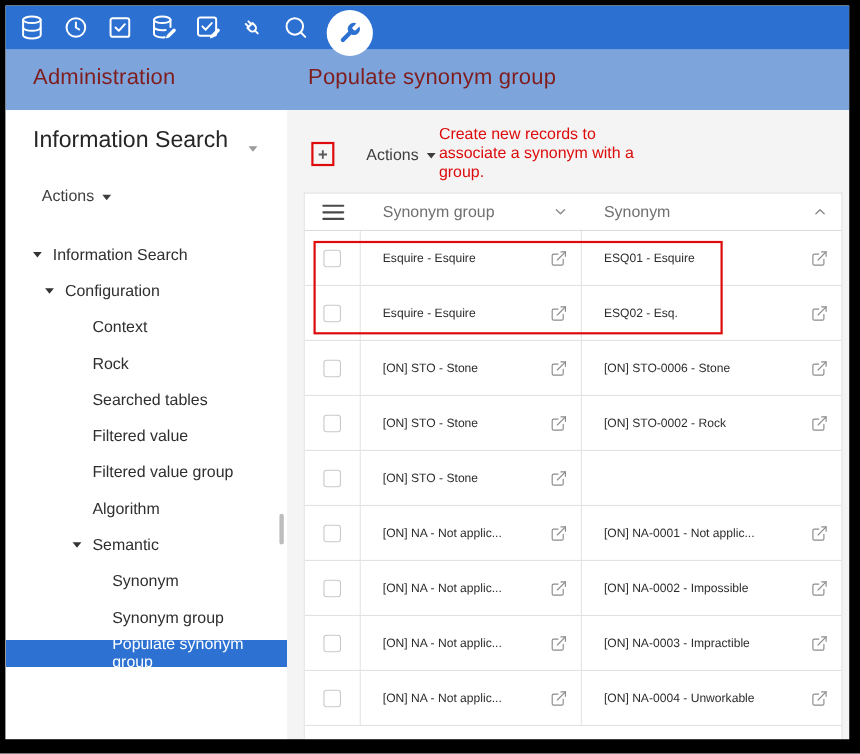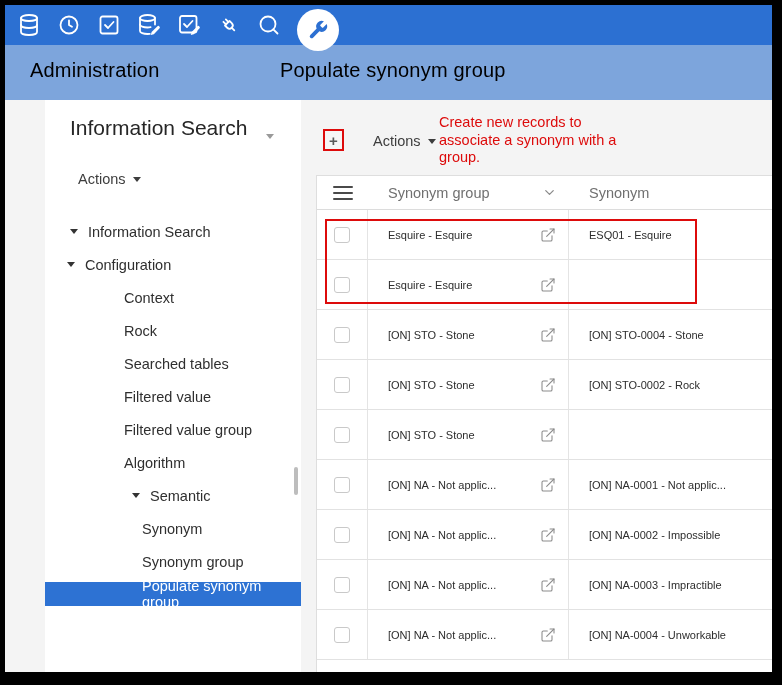--- a/index.html
+++ b/index.html
@@ -20,42 +20,42 @@
   
   .topbar{position:relative;height:40px;background:var(--topbar-blue);display:flex;align-items:center;padding-left:12px;overflow:visible;z-index:3;}
   .tb-btn{width:24px;height:24px;color:#fff;margin-right:16px;display:flex;align-items:center;justify-content:center;flex:0 0 auto;}
   .tb-btn .icon{width:24px;height:24px;display:block;}
   .tb-btn.active{width:42px;height:42px;background:#fff;border-radius:50%;color:var(--topbar-blue);margin-top:10px;margin-right:12px;}
   .tb-btn.active .icon{width:22px;height:22px;}
   .svg-icon{width:100%;height:100%;display:block;fill:none;stroke:currentColor;stroke-width:1.8;stroke-linecap:round;stroke-linejoin:round;}
 
   
   .band{position:relative;height:55px;background:var(--band-blue);z-index:2;}
-  .band-title{position:absolute;top:14px;font-size:20px;font-weight:400;color:#000000;letter-spacing:.2px;}
+  .band-title{position:absolute;top:14px;font-size:20px;font-weight:400;color:#7f1d1d;letter-spacing:.2px;}
   .band-title.left{left:25px;}
   .band-title.right{left:275px;}
 
   
   .main{display:flex;height:572px;}
-  .sidebar{position:relative;width:256px;background:#fff;overflow:hidden;flex:0 0 auto;margin-left:40px;}
+  .sidebar{position:relative;width:256px;background:#fff;overflow:hidden;flex:0 0 auto;}
   .content{position:relative;flex:1;background:#f4f4f4;margin-left:15px;overflow:hidden;}
 
   
   .sb-title{position:absolute;left:25px;top:14px;font-size:21px;line-height:28px;color:#262626;font-weight:500;}
   .sb-title-caret{position:absolute;left:221px;top:25px;color:#9a9a9a;}
   .caret-down{display:inline-block;width:0;height:0;border-left:4.5px solid transparent;border-right:4.5px solid transparent;border-top:5.5px solid currentColor;}
   .sb-actions{position:absolute;left:33px;top:71px;font-size:14.5px;color:#3d3d3d;display:flex;align-items:center;gap:7px;cursor:default;}
   .sb-actions .caret-down{color:#3d3d3d;}
   .tree{position:absolute;left:0;right:0;top:115px;}
   .tree-item{height:33px;display:flex;align-items:center;font-size:14.5px;color:#2f2f2f;cursor:default;}
   .tree-arrow{width:18px;color:#333;display:flex;align-items:center;}
   .tree-arrow .caret-down{border-left-width:4px;border-right-width:4px;border-top-width:5px;}
   .tree-item.lvl0{padding-left:25px;}
-  .tree-item.lvl1{padding-left:22px;}
-  .tree-item.lvl2{padding-left:87px;}
+  .tree-item.lvl1{padding-left:36px;}
+  .tree-item.lvl2{padding-left:61px;}
   .tree-item.lvl3{padding-left:79px;}
   .tree-item.leaf.lvl2{padding-left:79px;}
   .tree-item.leaf.lvl3{padding-left:97px;}
   .tree-item.selected{background:var(--selected-blue);background-clip:padding-box;border-top:4px solid transparent;border-bottom:5px solid transparent;color:#fff;}
   .sb-scroll{position:absolute;right:3px;top:367px;width:4px;height:28px;background:#bdbdbd;border-radius:2px;}
 
   
   .new-btn{position:absolute;left:7px;top:29px;width:21px;height:22px;border:2px solid var(--annotation-red);background:#f6f6f6;color:#5a5a5a;font-size:15px;font-weight:700;display:flex;align-items:center;justify-content:center;line-height:1;}
   .content-actions{position:absolute;left:57px;top:33px;font-size:14.5px;color:#3d3d3d;display:flex;align-items:center;gap:7px;cursor:default;}
   .content-actions .caret-down{color:#3d3d3d;}
@@ -297,37 +297,47 @@
               <div class="cell c-group">
                 <span class="cell-text">Esquire - Esquire</span>
                 <span class="icon ext">
                   <svg class="svg-icon" viewBox="0 0 24 24">
                     <path d="M18 13v6a2 2 0 0 1-2 2H5a2 2 0 0 1-2-2V8a2 2 0 0 1 2-2h6"></path>
                     <polyline points="15 3 21 3 21 9"></polyline>
                     <line x1="10" y1="14" x2="21" y2="3"></line>
                   </svg>
                 </span>
               </div>
+              <div class="cell c-syn">
+                <span class="cell-text">ESQ02 - Esq.</span>
+                <span class="icon ext">
+                  <svg class="svg-icon" viewBox="0 0 24 24">
+                    <path d="M18 13v6a2 2 0 0 1-2 2H5a2 2 0 0 1-2-2V8a2 2 0 0 1 2-2h6"></path>
+                    <polyline points="15 3 21 3 21 9"></polyline>
+                    <line x1="10" y1="14" x2="21" y2="3"></line>
+                  </svg>
+                </span>
+              </div>
             </div>
             <div class="trow">
               <div class="cell c-check">
                 <span class="checkbox"></span>
               </div>
               <div class="cell c-group">
                 <span class="cell-text">[ON] STO - Stone</span>
                 <span class="icon ext">
                   <svg class="svg-icon" viewBox="0 0 24 24">
                     <path d="M18 13v6a2 2 0 0 1-2 2H5a2 2 0 0 1-2-2V8a2 2 0 0 1 2-2h6"></path>
                     <polyline points="15 3 21 3 21 9"></polyline>
                     <line x1="10" y1="14" x2="21" y2="3"></line>
                   </svg>
                 </span>
               </div>
               <div class="cell c-syn">
-                <span class="cell-text">[ON] STO-0004 - Stone</span>
+                <span class="cell-text">[ON] STO-0006 - Stone</span>
                 <span class="icon ext">
                   <svg class="svg-icon" viewBox="0 0 24 24">
                     <path d="M18 13v6a2 2 0 0 1-2 2H5a2 2 0 0 1-2-2V8a2 2 0 0 1 2-2h6"></path>
                     <polyline points="15 3 21 3 21 9"></polyline>
                     <line x1="10" y1="14" x2="21" y2="3"></line>
                   </svg>
                 </span>
               </div>
             </div>
             <div class="trow">

